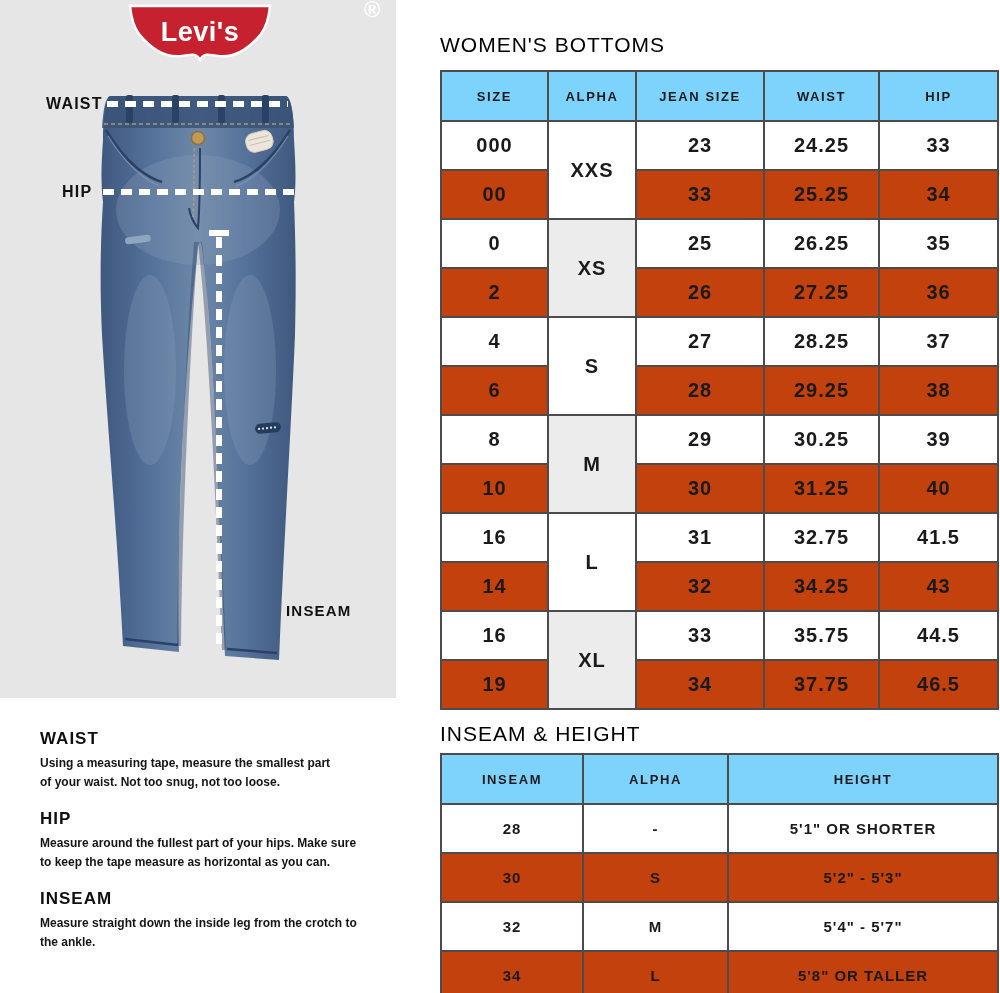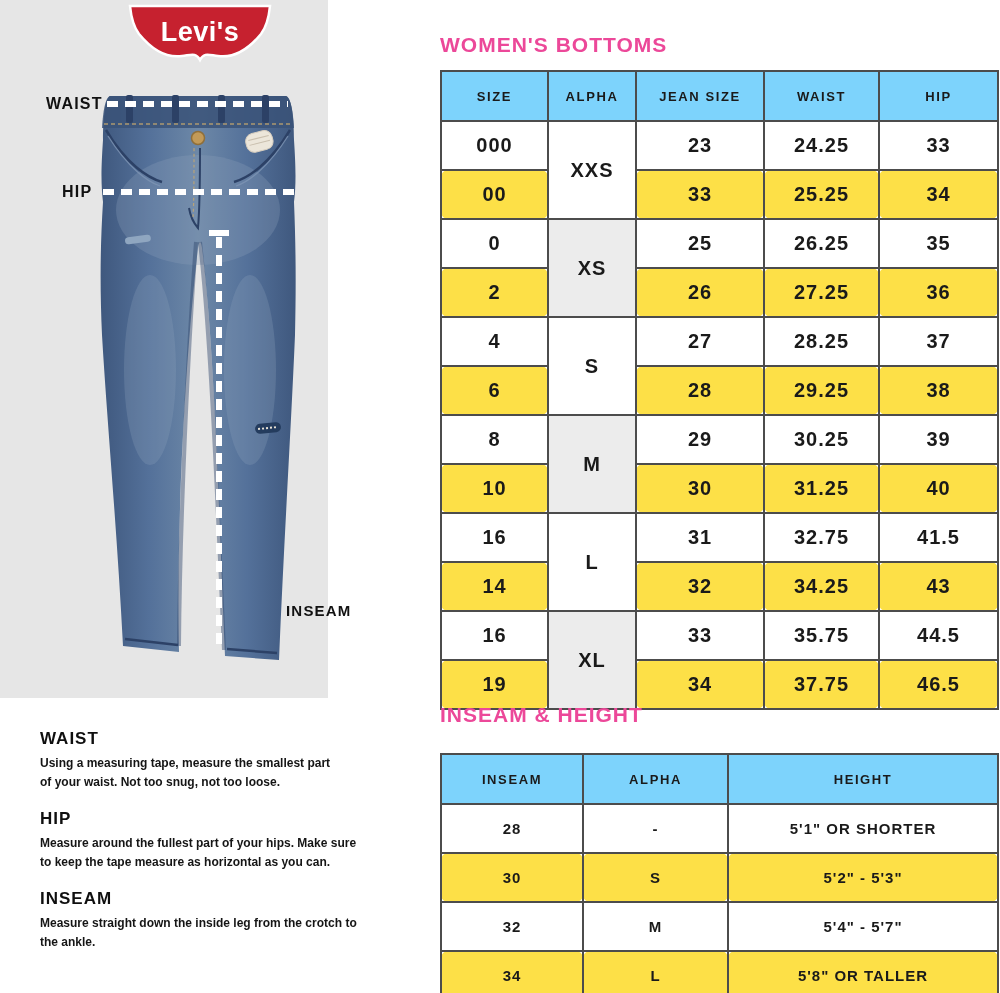--- a/index.html
+++ b/index.html
@@ -1,51 +1,51 @@
 <!DOCTYPE html>
 <html><head>
 <meta charset="utf-8">
 <style>
   html,body{margin:0;padding:0;background:#fff;}
   #canvas{position:relative;width:1000px;height:993px;background:#ffffff;overflow:hidden;
           font-family:"Liberation Sans","DejaVu Sans",sans-serif;color:#161616;}
 
   
-  .photo-panel{position:absolute;left:0;top:0;width:328px;height:698px;background:#e6e6e6;}
+  .photo-panel{position:absolute;left:0;top:0;width:396px;height:698px;background:#e6e6e6;}
   .logo-wrap{position:absolute;left:128px;top:2px;width:144px;height:62px;}
   .reg-mark{position:absolute;left:236px;top:-5px;font-size:22px;font-weight:700;color:#ffffff;}
   .jeans-wrap{position:absolute;left:98px;top:90px;width:200px;height:578px;}
 
   .measure-label{position:absolute;font-weight:800;font-size:16px;letter-spacing:1.2px;color:#111;}
   .lbl-waist{left:46px;top:95px;}
   .lbl-hip{left:62px;top:183px;}
   .lbl-inseam{left:286px;top:602px;font-size:15px;}
 
   .dash-h{position:absolute;height:6px;
           background:repeating-linear-gradient(90deg,#ffffff 0,#ffffff 11px,rgba(255,255,255,0) 11px,rgba(255,255,255,0) 18px);}
   .dash-waist{left:107px;top:101px;width:181px;}
   .dash-hip{left:103px;top:189px;width:191px;}
   .dash-v{position:absolute;width:6px;left:216px;top:237px;height:414px;
           background:repeating-linear-gradient(180deg,#ffffff 0,#ffffff 11px,rgba(255,255,255,0) 11px,rgba(255,255,255,0) 18px);}
   .dash-tbar{position:absolute;left:209px;top:230px;width:20px;height:6px;background:#ffffff;}
 
   
-  .section-title{position:absolute;left:440px;font-size:21px;font-weight:700;letter-spacing:1px;color:#ec4899;}
+  .section-title{position:absolute;left:440px;font-size:21px;font-weight:400;letter-spacing:1px;color:#000000;}
   .title-bottoms{top:33px;}
-  .title-inseam{top:703px;text-align:right;}
+  .title-inseam{top:722px;text-align:right;}
 
   table.szt{position:absolute;left:440px;border-collapse:collapse;table-layout:fixed;width:557px;}
   .t-bottoms{top:70px;}
   .t-inseam{top:753px;}
   table.szt th,table.szt td{border:2px solid #4c4c4c;text-align:center;vertical-align:middle;
       font-family:"Liberation Sans","DejaVu Sans",sans-serif;color:#1a1a1a;}
   table.szt th{background:#7dd3fc;height:46px;font-size:13px;font-weight:800;letter-spacing:1.6px;}
   .t-bottoms td{height:45px;font-size:20px;font-weight:700;letter-spacing:1px;background:#ffffff;}
   .t-inseam td{height:45px;font-size:15px;font-weight:700;letter-spacing:1px;background:#ffffff;}
-  tr.shade td{background:#fde047;border-radius:7px;}
+  tr.shade td{background:#c2410c;}
   td.alpha-light{background:#ffffff !important;}
   td.alpha-dark{background:#ececec !important;}
 
   
   .instructions{position:absolute;left:40px;top:729px;width:400px;}
   .instr-head{font-size:17px;font-weight:800;letter-spacing:1px;margin:0 0 5px 0;color:#0f0f0f;}
   .instr-block{margin-bottom:17px;}
   .instr-line{font-size:12px;line-height:19px;font-weight:600;color:#151515;white-space:nowrap;}
 </style>
 </head>

